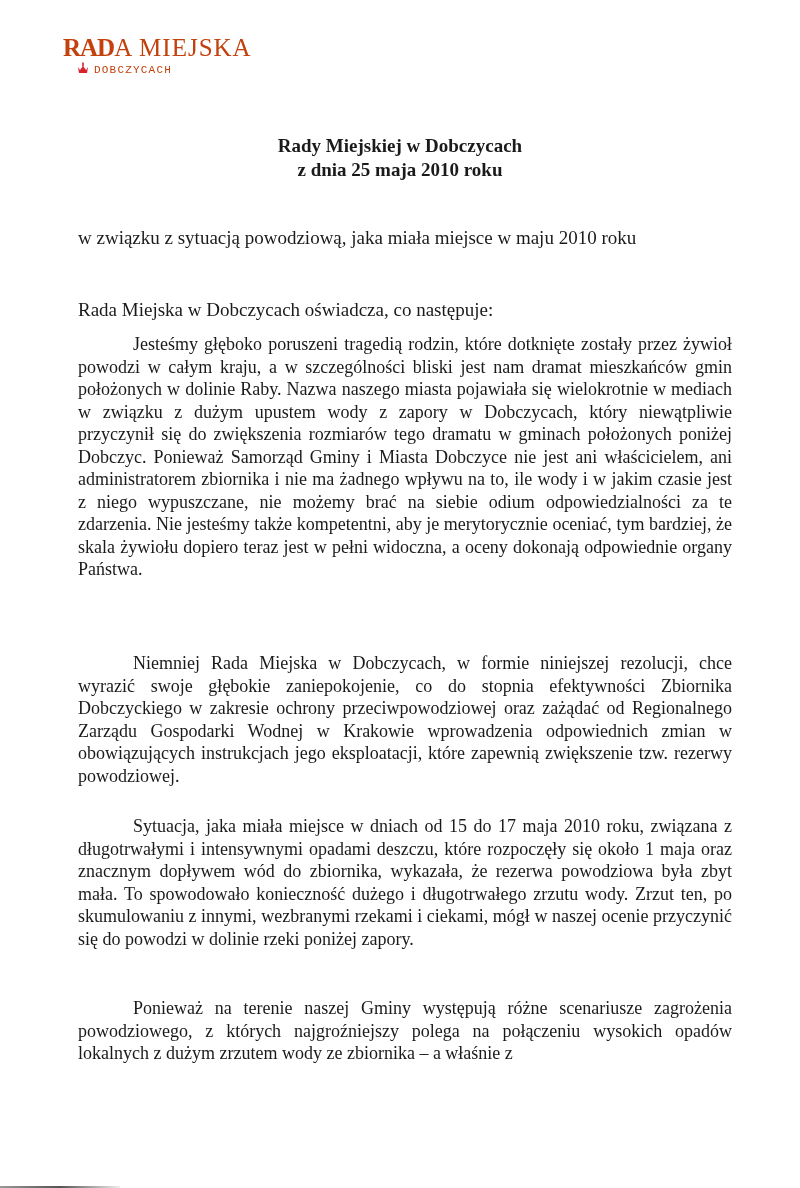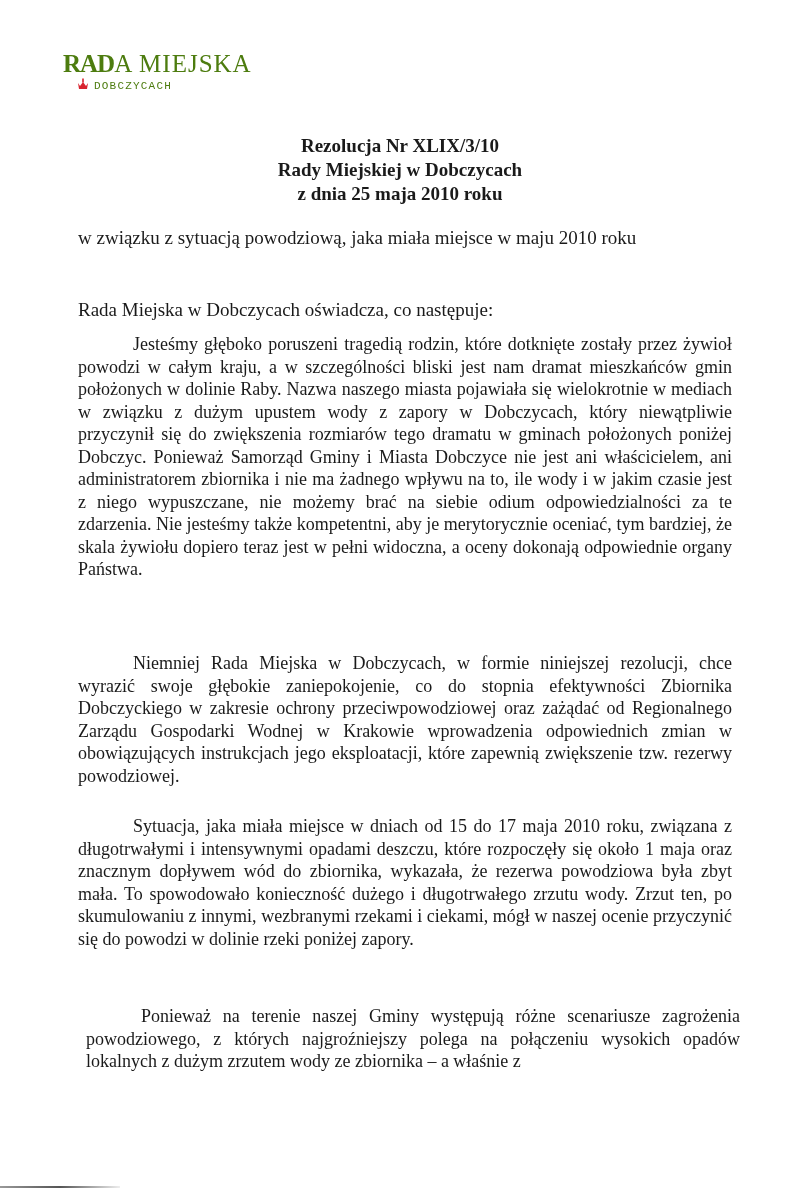--- a/index.html
+++ b/index.html
@@ -11,22 +11,22 @@
       width: 800px;
       height: 1188px;
       position: relative;
       overflow: hidden;
       font-family: "Liberation Serif", "DejaVu Serif", serif;
       color: #1a1a1a;
     }
     .stamp {
       position: absolute;
       left: 63px;
-      top: 50px;
-      color: #4d7c0f;
+      top: 34px;
+      color: #c2410c;
       font-family: "Liberation Serif", serif;
     }
     .stamp-title {
       font-size: 25px;
       letter-spacing: 1px;
       white-space: nowrap;
       line-height: 28px;
     }
     .stamp-title .bold-part {
       font-weight: bold;
@@ -101,29 +101,28 @@
     <span class="bold-part">RAD</span><span>A MIEJSKA</span>
   </div>
   <svg class="stamp-crown" viewBox="0 0 12 12">
     <path d="M1 5 L3 8 L6 4 L9 8 L11 5 L10 11 L2 11 Z" fill="#d8232f"></path>
     <rect x="5.2" y="0.5" width="1.6" height="4" fill="#d8232f"></rect>
   </svg>
   <div class="stamp-sub">DOBCZYCACH</div>
 </div>
 
 <div class="header-block">
-  <div>Rezolucja Nr XLIX/3/10</div>
   <div>Rady Miejskiej w Dobczycach</div>
   <div>z dnia 25 maja 2010 roku</div>
 </div>
 
 <div class="subject">
   <div>w związku z sytuacją powodziową, jaka miała miejsce w maju 2010 roku</div>
 </div>
 
 <div class="declaration">Rada Miejska w Dobczycach oświadcza, co następuje:</div>
 
 <p class="para" style="top:333px; margin:0;">Jesteśmy głęboko poruszeni tragedią rodzin, które dotknięte zostały przez żywioł powodzi  w całym kraju, a w szczególności bliski jest nam dramat mieszkańców gmin położonych  w dolinie Raby. Nazwa naszego miasta pojawiała się wielokrotnie w mediach w związku  z dużym upustem wody z zapory w Dobczycach, który niewątpliwie przyczynił się do zwiększenia rozmiarów tego dramatu w gminach położonych poniżej Dobczyc. Ponieważ Samorząd Gminy i Miasta Dobczyce nie jest ani właścicielem, ani administratorem zbiornika i nie ma żadnego wpływu na to, ile wody i w jakim czasie jest z niego wypuszczane, nie możemy brać na siebie odium odpowiedzialności za te zdarzenia. Nie jesteśmy także kompetentni, aby je merytorycznie oceniać, tym bardziej, że skala żywiołu dopiero teraz jest w pełni widoczna, a oceny dokonają odpowiednie organy Państwa.</p>
 <p class="para" style="top:652px; margin:0;">Niemniej Rada Miejska w Dobczycach, w formie niniejszej rezolucji, chce wyrazić swoje głębokie zaniepokojenie, co do stopnia efektywności Zbiornika Dobczyckiego w zakresie ochrony przeciwpowodziowej oraz zażądać od Regionalnego Zarządu Gospodarki Wodnej w Krakowie wprowadzenia odpowiednich zmian w obowiązujących instrukcjach jego eksploatacji, które zapewnią zwiększenie tzw. rezerwy powodziowej.</p>
 <p class="para" style="top:815px; margin:0;">Sytuacja, jaka miała miejsce w dniach od 15 do 17 maja 2010 roku, związana  z długotrwałymi i intensywnymi opadami deszczu, które rozpoczęły się około 1 maja oraz znacznym dopływem wód do zbiornika, wykazała, że rezerwa powodziowa była zbyt mała. To spowodowało konieczność dużego i długotrwałego zrzutu wody. Zrzut ten, po skumulowaniu z innymi, wezbranymi rzekami i ciekami,  mógł w naszej ocenie przyczynić się do powodzi w dolinie rzeki poniżej zapory.</p>
-<p class="para" style="top:997px; margin:8px;">Ponieważ na terenie naszej Gminy występują różne scenariusze zagrożenia powodziowego, z których najgroźniejszy polega na połączeniu wysokich opadów lokalnych z dużym zrzutem wody ze zbiornika – a właśnie z</p>
+<p class="para" style="top:997px; margin:0;">Ponieważ na terenie naszej Gminy występują różne scenariusze zagrożenia powodziowego, z których najgroźniejszy polega na połączeniu wysokich opadów lokalnych z dużym zrzutem wody ze zbiornika – a właśnie z</p>
 
 <div class="scan-edge"></div>
 
 </body></html>

